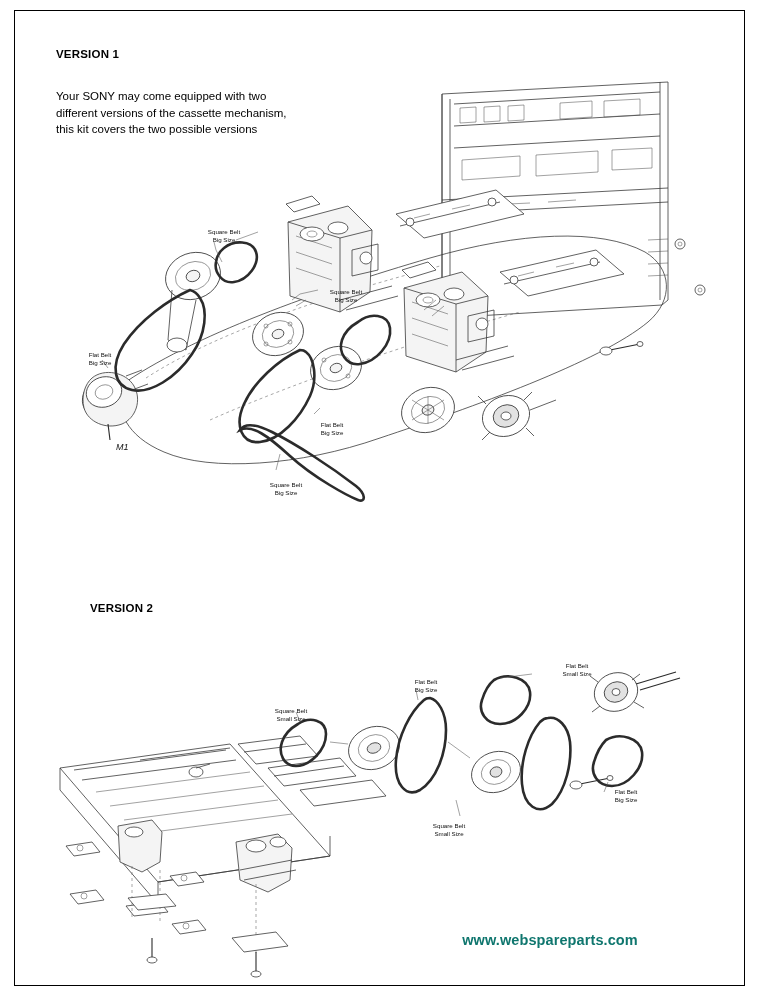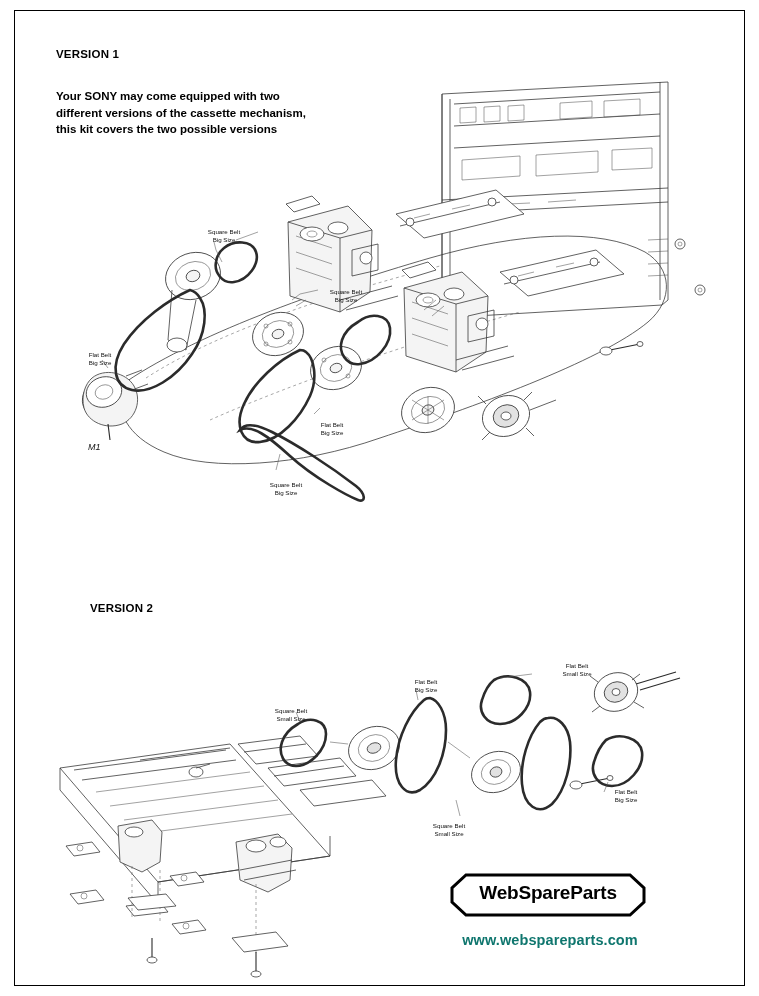--- a/index.html
+++ b/index.html
@@ -37,21 +37,21 @@
   }
   #version1-title { left: 56px; top: 48px; }
   #version2-title { left: 56px; top: 602px; margin-left: 34px; }
 
   .intro-note {
     position: absolute;
     left: 56px;
     top: 88px;
     width: 250px;
     font-size: 11.5px;
-    font-weight: bold;
+    font-weight: normal;
     line-height: 1.45;
     color: #000000;
   }
 
   .label {
     position: absolute;
     font-size: 6.2px;
     line-height: 1.35;
     color: #111111;
     text-align: center;
@@ -396,35 +396,29 @@
   <div class="label" style="left:196px; top:228px; width:56px;">Square Belt
 Big Size</div>
   <div class="label" style="left:318px; top:288px; width:56px;">Square Belt
 Big Size</div>
   <div class="label" style="left:76px; top:351px; width:48px;">Flat Belt
 Big Size</div>
   <div class="label" style="left:308px; top:421px; width:48px;">Flat Belt
 Big Size</div>
   <div class="label" style="left:258px; top:481px; width:56px;">Square Belt
 Big Size</div>
-  <div class="label italic" style="left:88px; top:441px; width:24px; text-align:left;">M1</div>
+  <div class="label italic" style="left:116px; top:441px; width:24px; text-align:left;">M1</div>
 
   <div class="label" style="left:262px; top:707px; width:58px;">Square Belt
 Small Size</div>
   <div class="label" style="left:402px; top:678px; width:48px;">Flat Belt
 Big Size</div>
   <div class="label" style="left:549px; top:662px; width:56px;">Flat Belt
 Small Size</div>
   <div class="label" style="left:602px; top:788px; width:48px;">Flat Belt
 Big Size</div>
   <div class="label" style="left:420px; top:822px; width:58px;">Square Belt
 Small Size</div>
 
-  <div class="brand">
-    <svg width="200" height="46" viewBox="0 0 200 46">
-      <path d="M18,3 L182,3 L196,16 L196,30 L182,43 L18,43 L4,30 L4,16 Z" fill="#ffffff" stroke="#000000" stroke-width="3"></path>
-    </svg>
-    <div class="brand-logo-text">WebSpareParts</div>
-  </div>
 
   <div class="brand-url">www.webspareparts.com</div>
 
 </div>
 
 </body></html>

